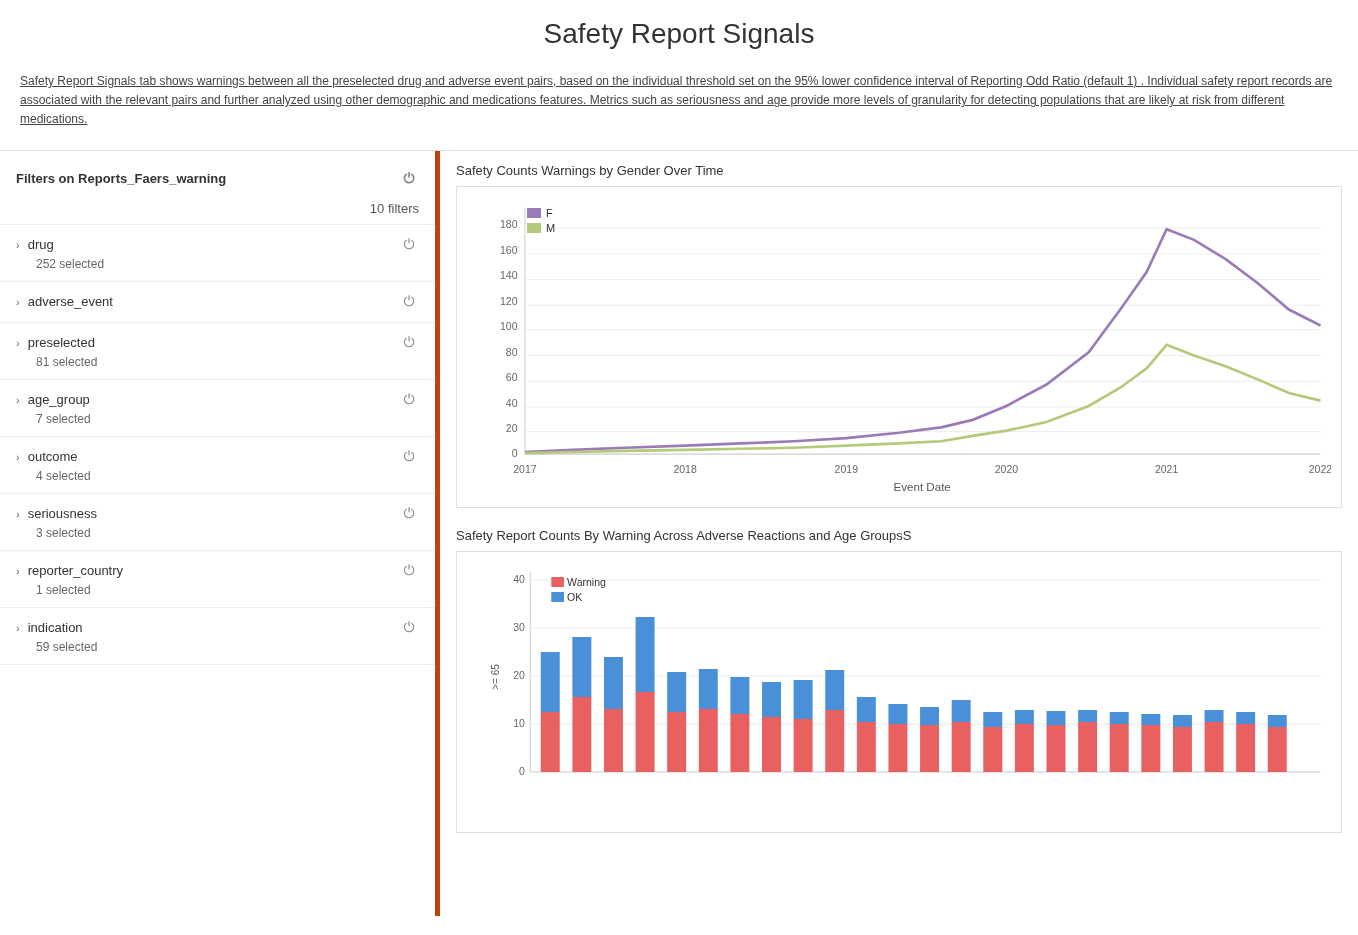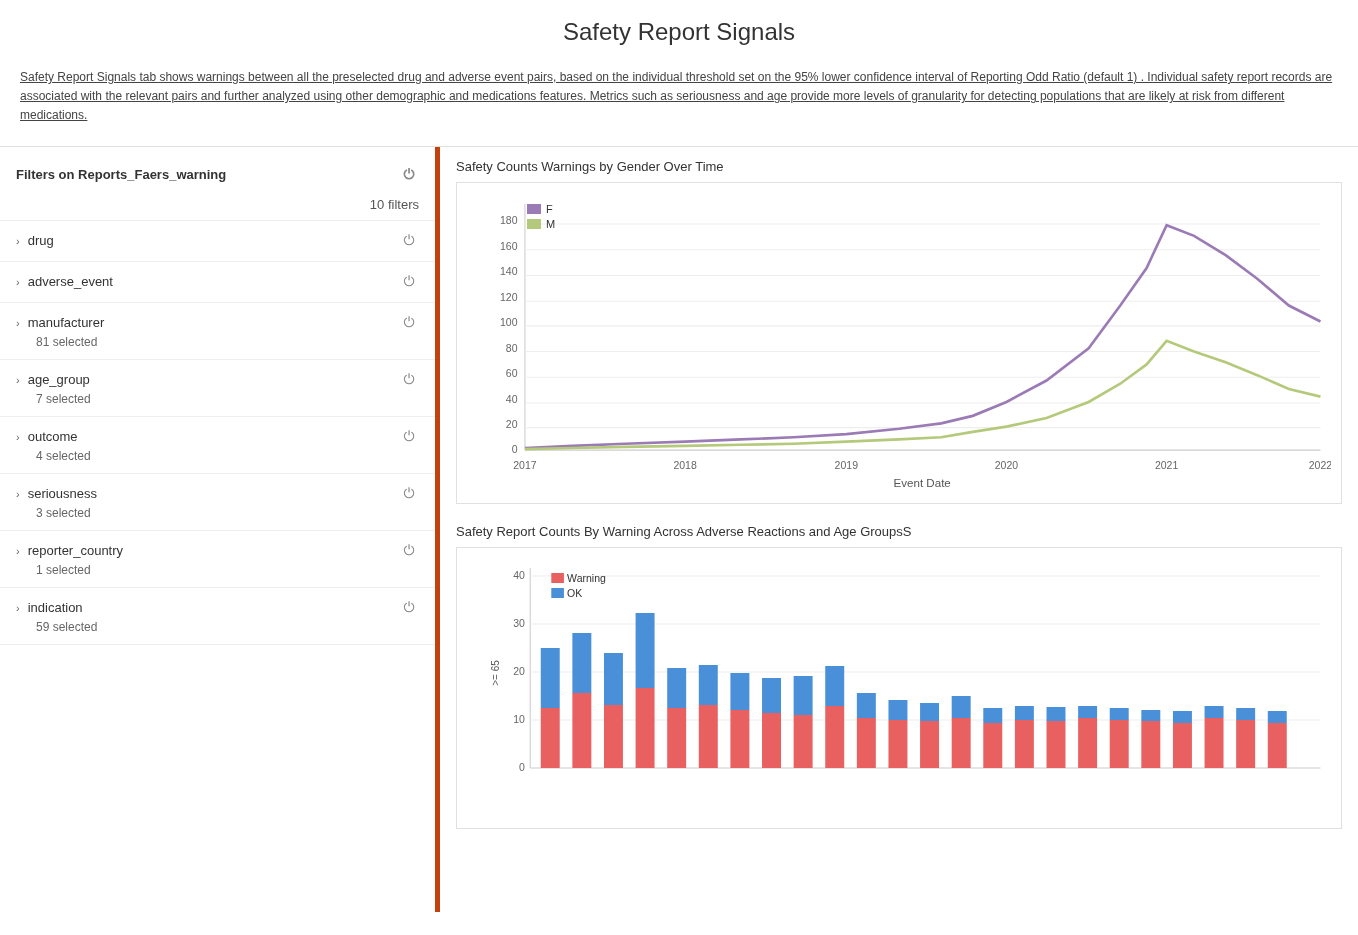--- a/index.html
+++ b/index.html
@@ -1,20 +1,20 @@
 <!DOCTYPE html>
 <html><head>
   <meta charset="utf-8">
   <style>
     * { box-sizing: border-box; margin: 0; padding: 0; }
     body { font-family: Arial, sans-serif; font-size: 13px; background: #fff; color: #333; }
 
     .page-title {
       text-align: center;
-      font-size: 24px;
+      font-size: 28px;
       font-weight: normal;
       padding: 18px 20px 12px;
       color: #333;
     }
 
     .description {
       padding: 10px 20px 20px;
       font-size: 12px;
       line-height: 1.6;
       color: #444;
@@ -180,35 +180,36 @@
 
     <div id="filter-list">
         <div class="filter-item">
       <div class="filter-row">
         <div class="filter-left">
           <span class="filter-chevron">›</span>
           <span class="filter-name">drug</span>
         </div>
         <span class="power-icon">⏻</span>
       </div>
+      <div class="filter-selected">252 selected</div>
     </div>
         <div class="filter-item">
       <div class="filter-row">
         <div class="filter-left">
           <span class="filter-chevron">›</span>
           <span class="filter-name">adverse_event</span>
         </div>
         <span class="power-icon">⏻</span>
       </div>
     </div>
         <div class="filter-item">
       <div class="filter-row">
         <div class="filter-left">
           <span class="filter-chevron">›</span>
-          <span class="filter-name">manufacturer</span>
+          <span class="filter-name">preselected</span>
         </div>
         <span class="power-icon">⏻</span>
       </div>
       <div class="filter-selected">81 selected</div>
     </div>
         <div class="filter-item">
       <div class="filter-row">
         <div class="filter-left">
           <span class="filter-chevron">›</span>
           <span class="filter-name">age_group</span>

